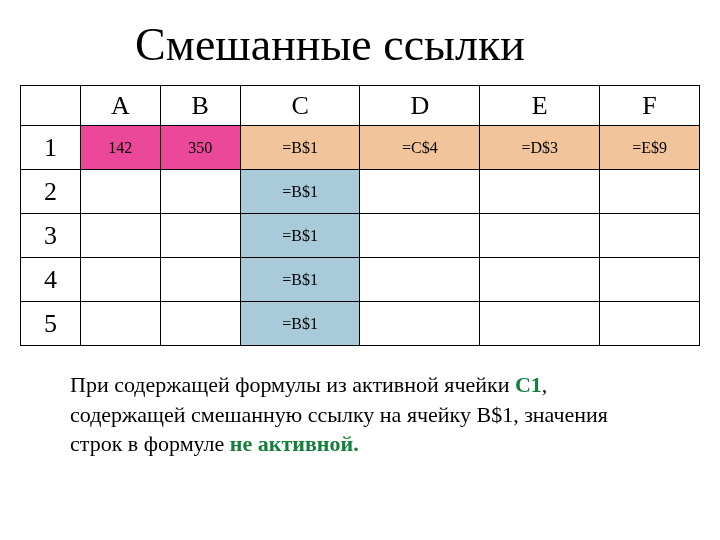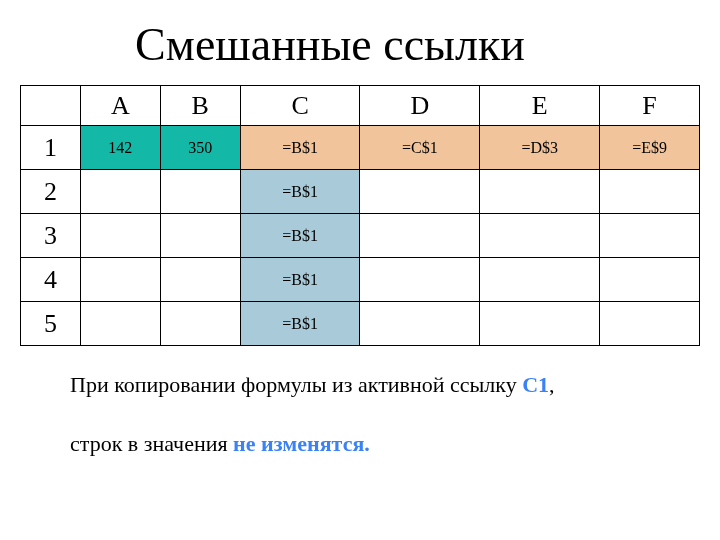--- a/index.html
+++ b/index.html
@@ -49,30 +49,30 @@
     font-size: 16px;
     height: 44px;
   }
   .col-corner { width: 60px; }
   .col-a { width: 80px; }
   .col-b { width: 80px; }
   .col-c { width: 120px; }
   .col-d { width: 120px; }
   .col-e { width: 120px; }
   .col-f { width: 100px; }
-  .yellow { background: #14b8a6; margin-left: 20px; }
+  .yellow { background: #ec4899; margin-left: 20px; }
   .tan    { background: #f2c49b; }
   .blue   { background: #a9cbd9; }
   .caption {
     width: 600px;
     margin: 24px auto 0 50px;
     font-size: 22px;
     line-height: 1.35;
   }
-  .red { color: #3b82f6; font-weight: bold; }
+  .red { color: #15803d; font-weight: bold; }
 </style>
 </head>
 <body>
 
 <div class="slide">
 
   <h1 class="title">Смешанные ссылки</h1>
 
   <table class="sheet">
     <colgroup>
@@ -94,21 +94,21 @@
         <th>E</th>
         <th>F</th>
       </tr>
     </thead>
     <tbody>
       <tr>
         <td class="rowhead">1</td>
         <td class="cell yellow">142</td>
         <td class="cell yellow">350</td>
         <td class="cell tan">=B$1</td>
-        <td class="cell tan">=C$1</td>
+        <td class="cell tan">=C$4</td>
         <td class="cell tan">=D$3</td>
         <td class="cell tan">=E$9</td>
       </tr>
       <tr>
         <td class="rowhead">2</td>
         <td class="cell"></td>
         <td class="cell"></td>
         <td class="cell blue">=B$1</td>
         <td class="cell"></td>
         <td class="cell"></td>
@@ -138,18 +138,18 @@
         <td class="cell"></td>
         <td class="cell blue">=B$1</td>
         <td class="cell"></td>
         <td class="cell"></td>
         <td class="cell"></td>
       </tr>
     </tbody>
   </table>
 
   <div class="caption">
-    <span>При копировании формулы из активной ссылку </span><span class="red">С1</span><span>,</span><br>
-    <br>
-    <span>строк в значения </span><span class="red">не изменятся.</span>
+    <span>При содержащей формулы из активной ячейки </span><span class="red">С1</span><span>,</span><br>
+    <span>содержащей смешанную ссылку на ячейку B$1, значения</span><br>
+    <span>строк в формуле </span><span class="red">не активной.</span>
   </div>
 
 </div>
 
 </body></html>

